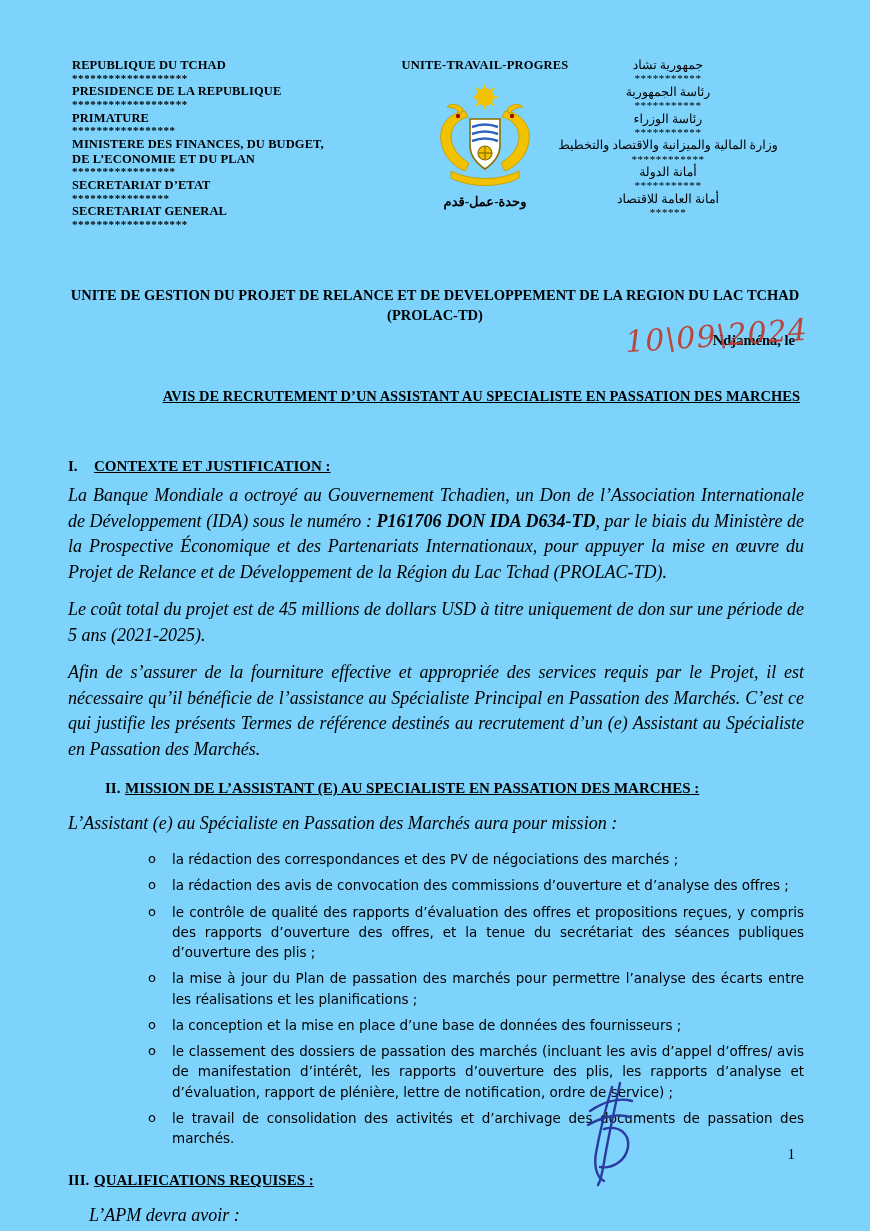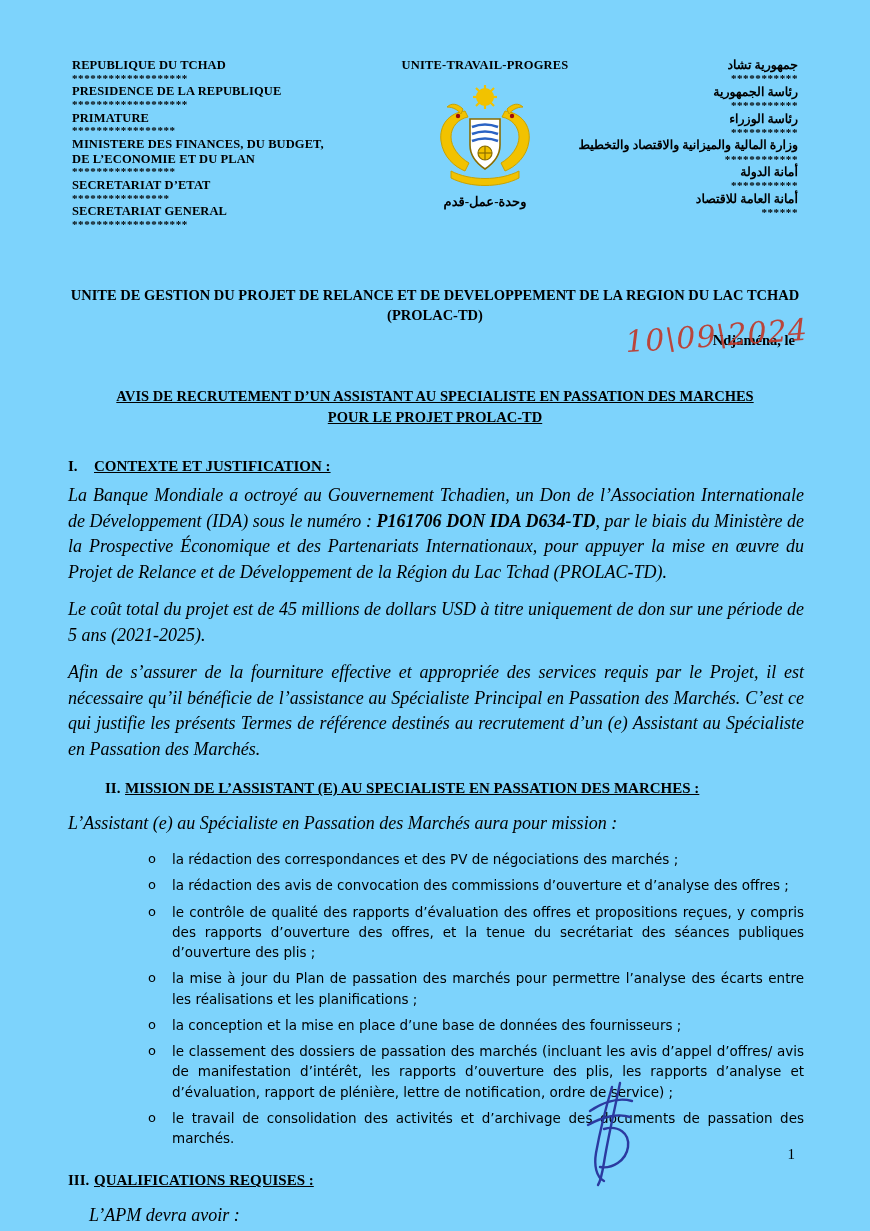--- a/index.html
+++ b/index.html
@@ -65,25 +65,25 @@
     margin: 10px auto 4px auto;
     width: 120px;
     height: 105px;
     position: relative;
   }
   .hdr-right {
     position: absolute;
     right: 72px;
     top: 0;
     width: 260px;
-    text-align: right;
+    text-align: center;
     direction: rtl;
     font-size: 12.5px;
     line-height: 1.22;
-    font-weight: bold;
+    font-weight: normal;
   }
   .hdr-right .stars {
     font-size: 11px;
     letter-spacing: 0.6px;
     line-height: 1.05;
   }
 
   
   .unit-title {
     position: absolute;
@@ -115,21 +115,21 @@
     transform: rotate(-4deg);
     opacity: 0.92;
   }
 
   
   .doc-title {
     position: absolute;
     top: 386px;
     left: 70px;
     width: 730px;
-    text-align: center;
+    text-align: right;
     font-weight: bold;
     font-size: 14.5px;
     line-height: 1.45;
     text-decoration: underline;
   }
 
   
   .body {
     position: absolute;
     top: 440px;
@@ -285,21 +285,20 @@
   <div class="unit-title">
     <div>UNITE DE GESTION DU PROJET DE RELANCE ET DE DEVELOPPEMENT DE LA REGION DU LAC TCHAD</div>
     <div>(PROLAC-TD)</div>
   </div>
 
   <div class="place-date">Ndjaména, le</div>
   <div class="handwritten-date">10\09\2024</div>
 
   <div class="doc-title">
     <div>AVIS DE RECRUTEMENT D’UN ASSISTANT AU SPECIALISTE EN PASSATION DES MARCHES</div>
-    <div>POUR LE PROJET PROLAC-TD</div>
   </div>
 
   <div class="body">
 
     <div class="section-head">
       <span class="section-num">I.</span>
       <span class="section-label">CONTEXTE ET JUSTIFICATION :</span>
     </div>
 
     <p class="para"><span>La Banque Mondiale a octroyé au Gouvernement Tchadien, un Don de l’Association Internationale de Développement (IDA) sous le numéro : </span><b>P161706 DON IDA D634-TD</b><span>, par le biais du Ministère de la Prospective Économique et des Partenariats Internationaux, pour appuyer la mise en œuvre du Projet de Relance et de Développement de la Région du Lac Tchad (PROLAC-TD).</span></p>

